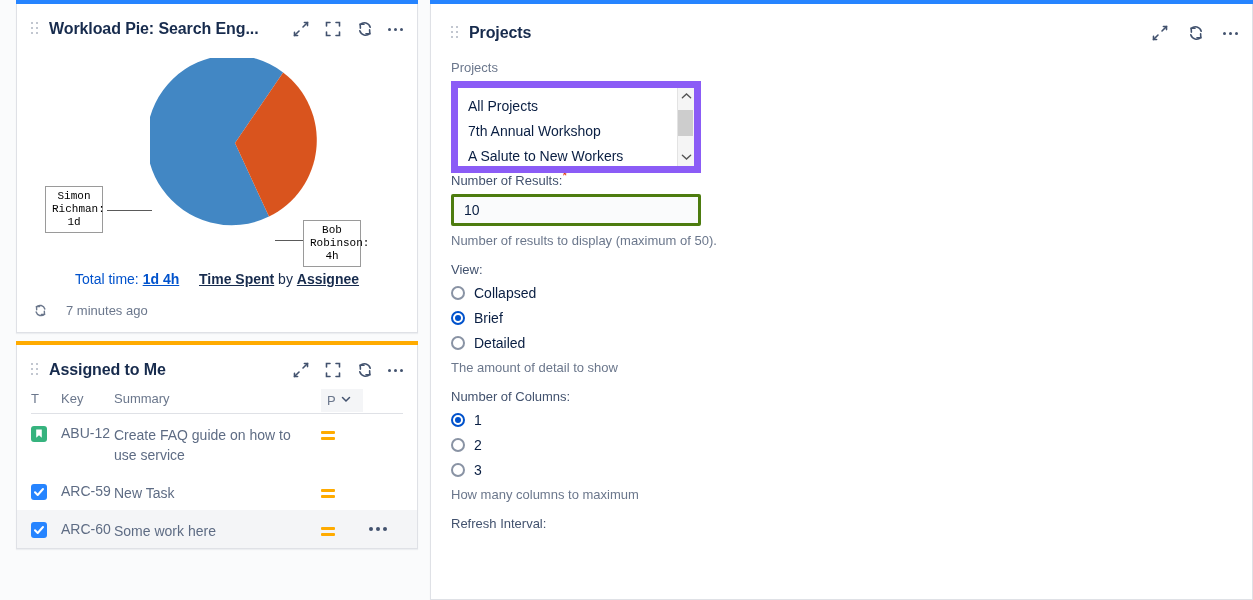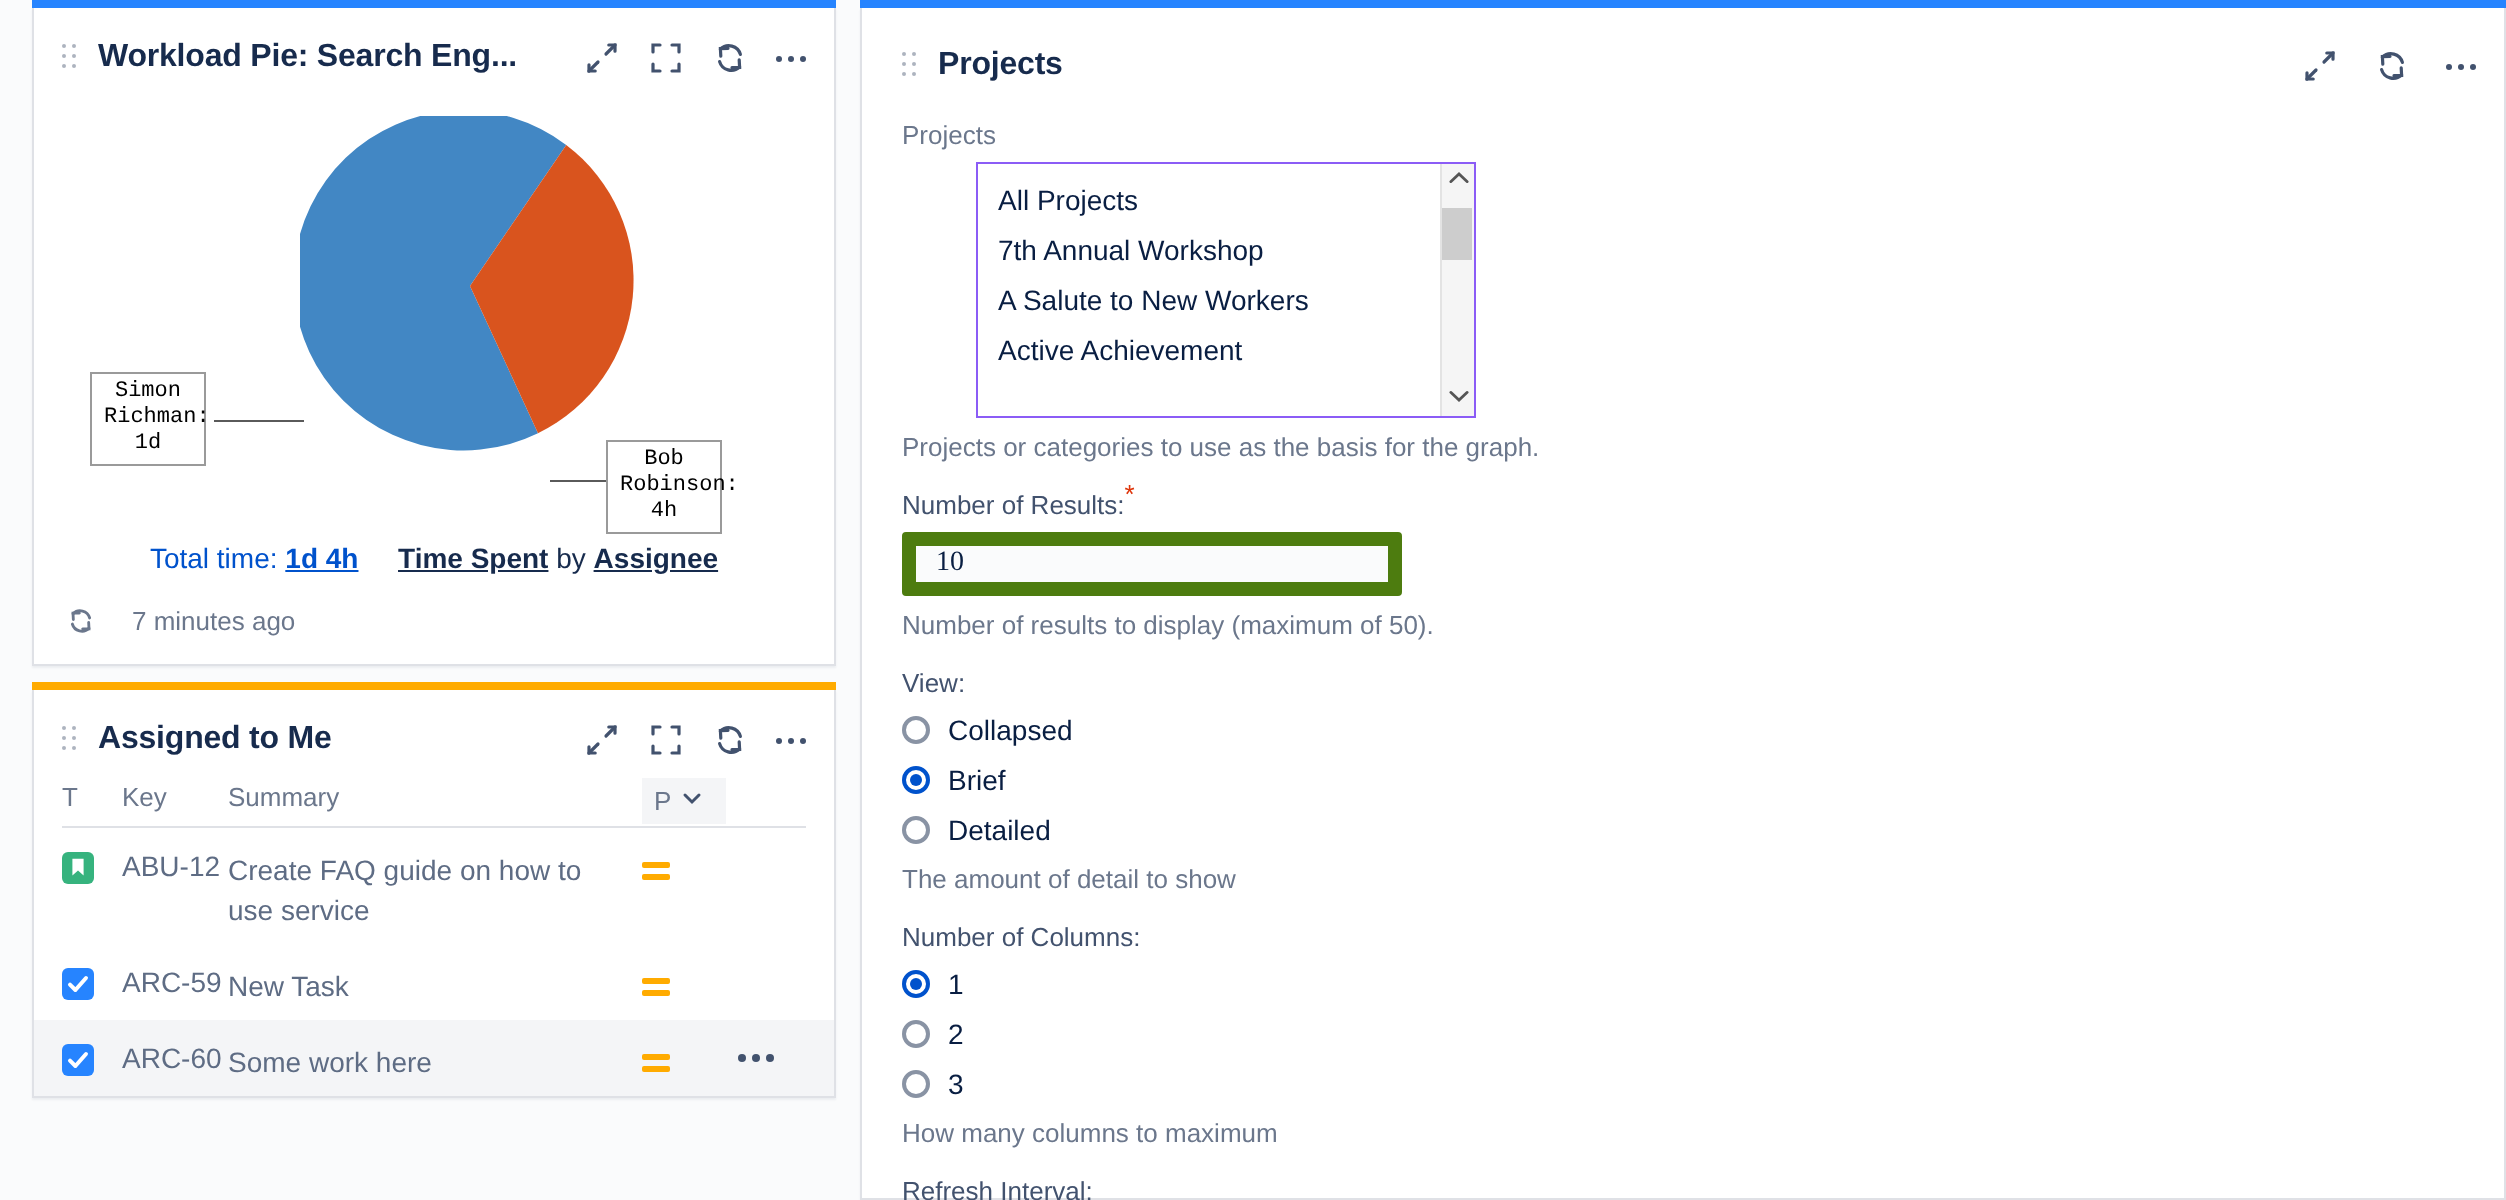--- a/index.html
+++ b/index.html
@@ -148,26 +148,25 @@
   .row-dots { display: flex; gap: 3px; margin-top: 6px; margin-left: 6px; }
   .row-dots i { width: 4px; height: 4px; border-radius: 50%; background: #42526e; display: block; }
 
   
   .form { padding: 4px 14px 10px 20px; }
   .f-label { font-size: 13px; color: #6b778c; margin: 0 0 6px 0; }
   .f-label.strong { color: #42526e; }
   .req { color: #de350b; font-size: 13px; vertical-align: super; line-height: 0; }
   .listbox {
     position: relative;
-    width: 250px; height: 128px;
-    border: 1px solid #8b5cf6;
+    width: 250px; height: 92px;
+    border: 7px solid #8b5cf6;
     background: #fff;
     display: flex;
     overflow: hidden;
-    margin-left: 37px;
   }
   .listbox ul { list-style: none; margin: 0; padding: 6px 0 0 0; flex: 1 1 auto; }
   .listbox li {
     font-size: 14px;
     color: #091e42;
     padding: 2px 10px;
     line-height: 21px;
     white-space: nowrap;
     cursor: default;
   }
@@ -178,25 +177,25 @@
     display: flex; flex-direction: column; align-items: center;
     justify-content: space-between;
     padding: 3px 0;
     cursor: pointer;
   }
   .sbar .thumb { width: 15px; height: 26px; background: #cdcdcd; position: absolute; right: 1px; top: 22px; }
   .chev { color: #555; font-size: 11px; line-height: 11px; }
   .hint { font-size: 13px; color: #6b778c; margin: 7px 0 14px 0; }
   .txtfield {
     width: 250px; height: 32px;
-    border: 7px solid #4d7c0f;
+    border: 3px solid #4d7c0f;
     background: #fafbfc;
     font-size: 14px; color: #091e42;
     padding: 0 10px;
-    font-family: Liberation Serif, serif;
+    font-family: Liberation Sans, sans-serif;
     border-radius: 2px;
   }
   .radio-row { display: flex; align-items: center; gap: 9px; margin: 0 0 9px 0; font-size: 14px; color: #091e42; cursor: pointer; }
   .radio {
     width: 14px; height: 14px; border-radius: 50%;
     border: 2px solid #8993a4; background: #fff;
     flex: 0 0 14px; position: relative; box-sizing: border-box;
   }
   .radio.on { border-color: #0052cc; }
   .radio.on::after {
@@ -486,21 +485,20 @@
                 </svg>
             </span>
             <span class="thumb"></span>
             <span class="chev">
               <svg viewBox="0 0 12 8" width="11" height="8" fill="none" stroke="#555" stroke-width="1.5" stroke-linecap="round">
                   <path d="M1.5 2 L6 6.2 L10.5 2"></path>
                 </svg>
             </span>
           </div>
         </div>
-        <div class="hint">Projects or categories to use as the basis for the graph.</div>
 
         <div class="f-label strong">
           <span>Number of Results:</span><span class="req">*</span>
         </div>
         <input class="txtfield" value="10" style="">
         <div class="hint">Number of results to display (maximum of 50).</div>
 
         <div class="grp">
           <div class="f-label strong">View:</div>
           <label class="radio-row">

